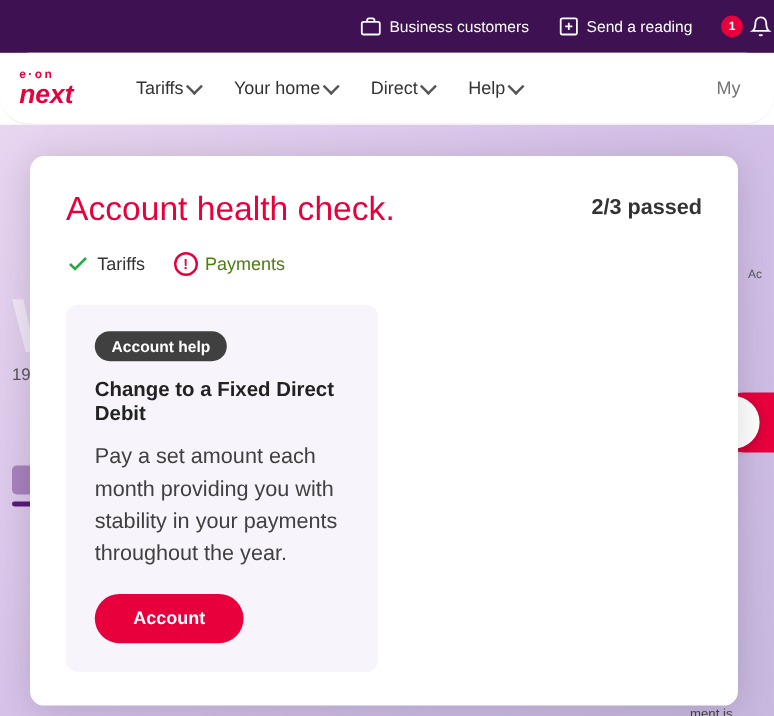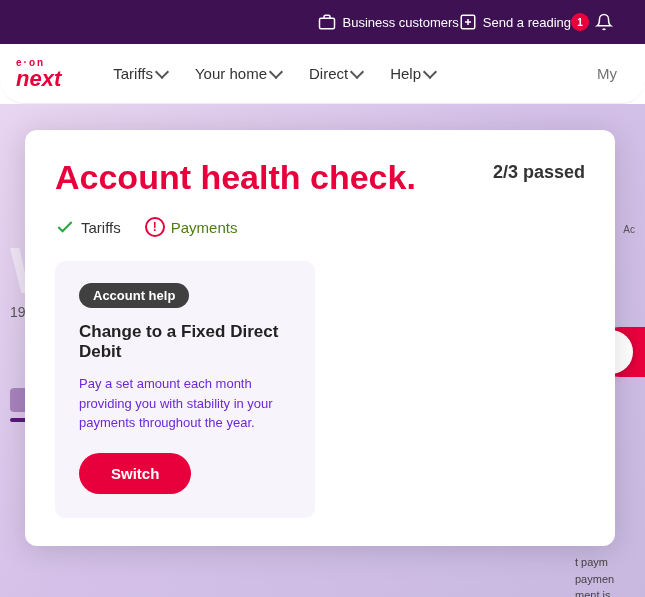--- a/index.html
+++ b/index.html
@@ -11,21 +11,22 @@
       position: relative;
     }
 
     
     .top-bar {
       background-color: #3d1152;
       height: 44px;
       display: flex;
       align-items: center;
       justify-content: flex-end;
-      padding: 0 32px;
+      padding: 0 2px;
+      gap: 24px;
     }
     .top-bar-item {
       display: flex;
       align-items: center;
       gap: 6px;
       color: white;
       font-size: 13px;
       cursor: pointer;
       text-decoration: none;
     }
@@ -152,22 +153,22 @@
       z-index: 10;
     }
 
     .modal-header {
       display: flex;
       align-items: flex-start;
       justify-content: space-between;
       margin-bottom: 20px;
     }
     .modal-title {
-      font-size: 34px;
-      font-weight: bold;
+      font-size: 28px;
+      font-weight: normal;
       color: #e8003d;
     }
     .modal-passed {
       font-size: 18px;
       font-weight: bold;
       color: #333;
       margin-top: 4px;
     }
 
     
@@ -219,22 +220,22 @@
       display: inline-block;
       margin-bottom: 14px;
     }
     .card-title {
       font-size: 17px;
       font-weight: bold;
       color: #222;
       margin-bottom: 12px;
     }
     .card-desc {
-      font-size: 13px;
-      color: #6d28d9;
+      font-size: 18px;
+      color: #404040;
       line-height: 1.5;
       margin-bottom: 20px;
     }
     .switch-btn {
       background: #e8003d;
       color: white;
       border: none;
       border-radius: 24px;
       padding: 12px 32px;
       font-size: 15px;
@@ -395,15 +396,15 @@
       <div class="check-icon-warning">!</div>
       <span style="font-size:15px;color:#4d7c0f;">Payments</span>
     </div>
 
   </div>
 
   <div class="card">
     <div class="card-badge">Account help</div>
     <div class="card-title">Change to a Fixed Direct Debit</div>
     <div class="card-desc">Pay a set amount each month providing you with stability in your payments throughout the year.</div>
-    <button class="switch-btn">Switch</button>
+    <button class="switch-btn">Account</button>
   </div>
 </div>
 
 </body></html>

